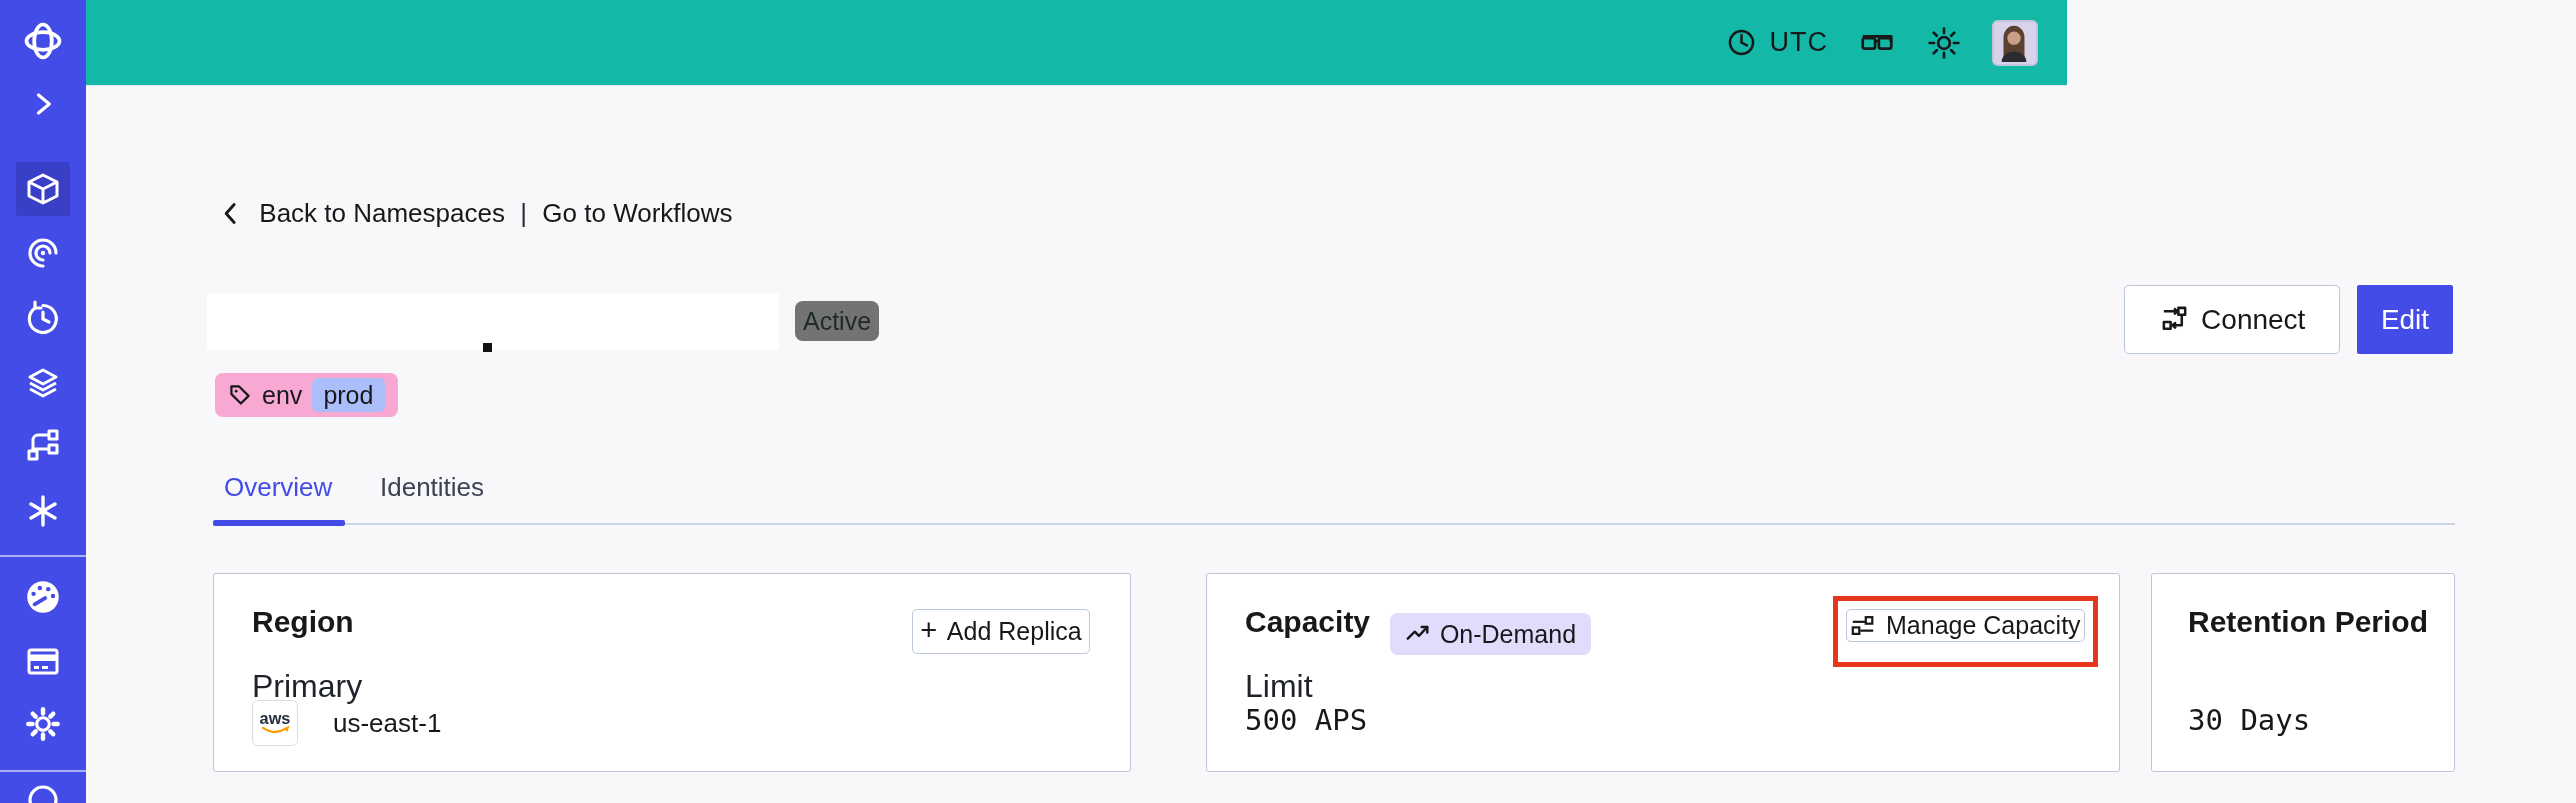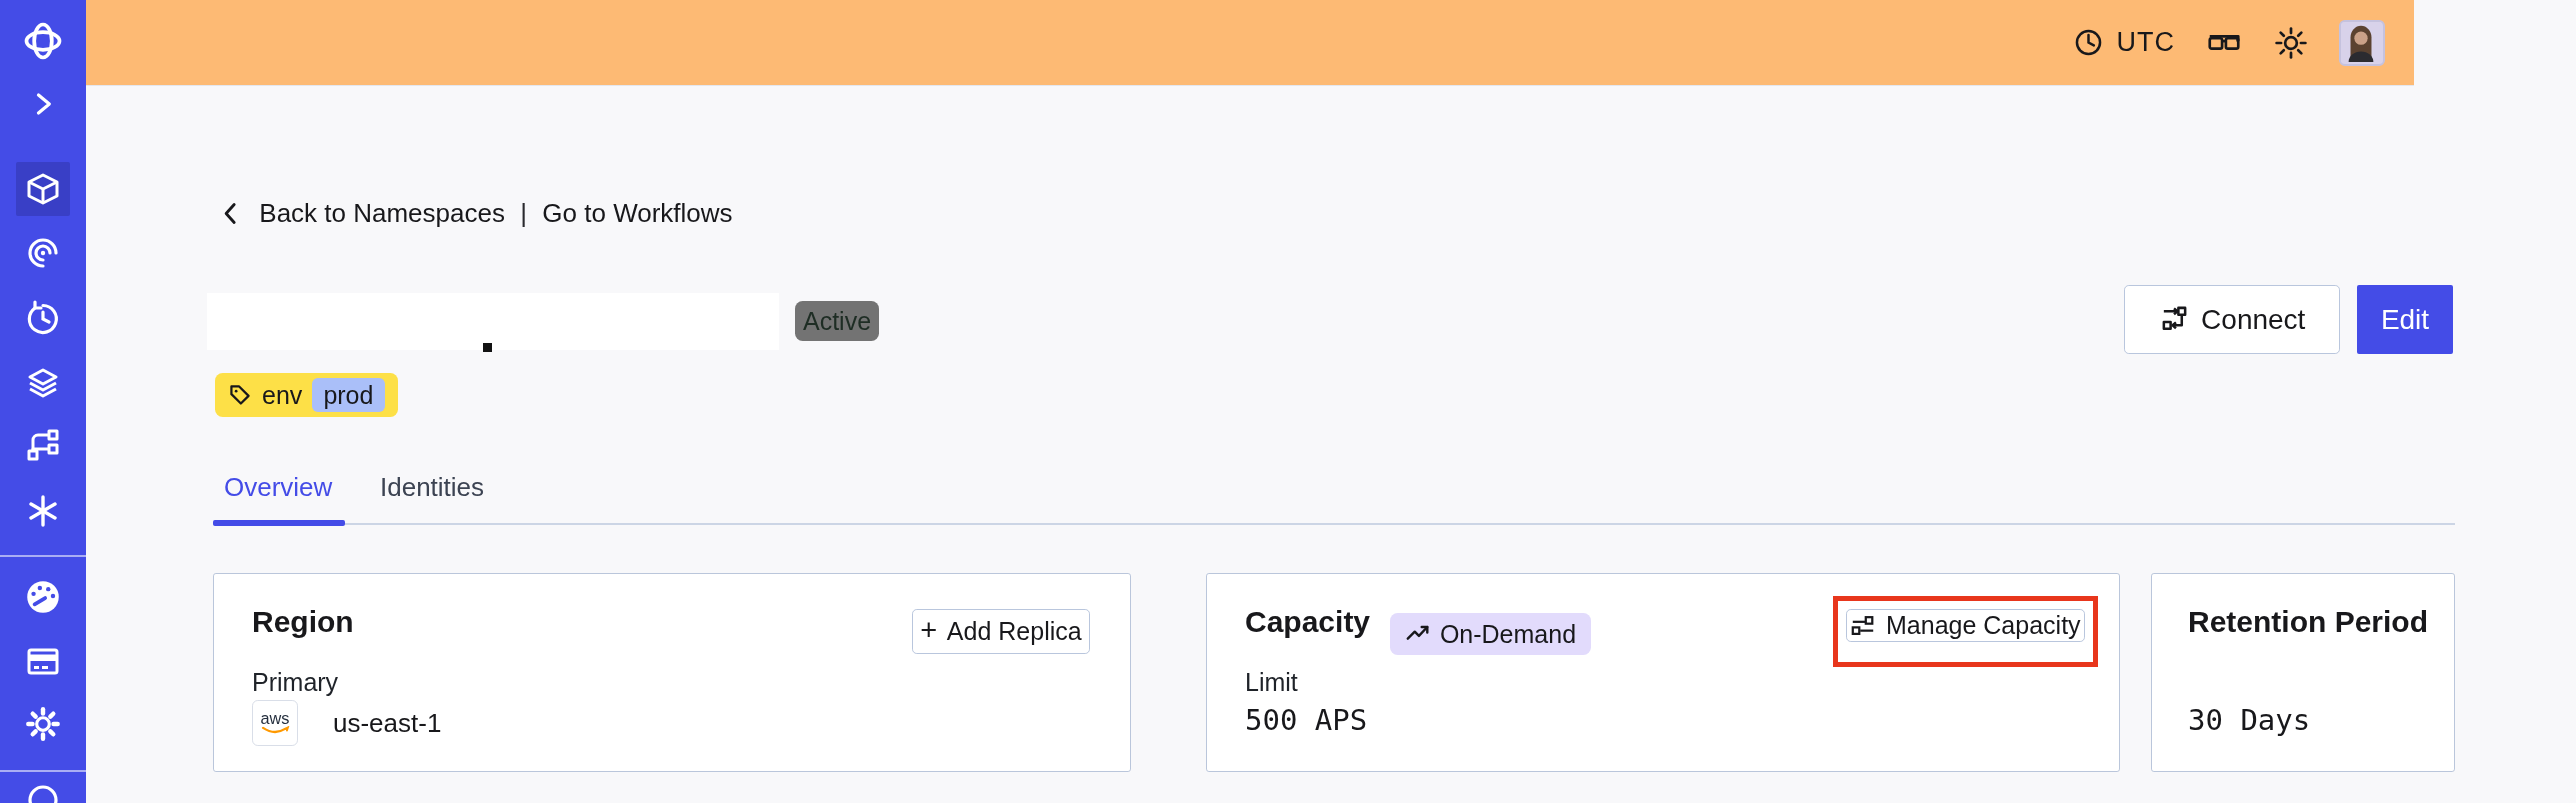--- a/index.html
+++ b/index.html
@@ -8,66 +8,66 @@
   .page { position:relative; width:2576px; height:804px; }
 
   
   .sidebar { position:absolute; left:0; top:0; width:86px; height:804px; background:#444ce7; z-index:5; }
   .side-item { position:absolute; left:0; width:86px; height:54px; display:flex; align-items:center; justify-content:center; }
   .side-item.active { background:#393fc6; width:54px; left:16.3px; border-radius:1.9px; }
   .side-divider { position:absolute; left:0; width:86px; height:1.9px; background:rgba(255,255,255,0.55); }
   .sidebar svg { display:block; }
 
   
-  .topbar { position:absolute; left:86px; top:0; width:2328px; height:86px; background:#fdba74; border-bottom:1.9px solid #e4e7ee; display:flex; align-items:center; justify-content:flex-end; padding-right:29px; gap:30px; z-index:4; }
+  .topbar { position:absolute; left:86px; top:0; width:1981px; height:86px; background:#14b8a6; border-bottom:1.9px solid #e4e7ee; display:flex; align-items:center; justify-content:flex-end; padding-right:29px; gap:30px; z-index:4; }
   .tz-group { display:flex; align-items:center; gap:11.5px; }
   .tz-label { font-size:27px; letter-spacing:1px; color:#18181b; }
   .avatar { width:46px; height:46px; border-radius:5.8px; border:2.9px solid #c5c2de; background:#d8d2ea; overflow:hidden; }
 
   
   .breadcrumb { position:absolute; left:219px; top:198px; display:flex; align-items:center; gap:15.3px; font-size:26px; font-weight:500; color:#18181b; }
   .breadcrumb .sep { font-weight:400; color:#2a2a2e; }
 
   
   .title-redaction { position:absolute; left:207px; top:293px; width:572px; height:57px; background:#ffffff; }
   .title-dot { position:absolute; left:483px; top:343px; width:8.6px; height:8.6px; background:#121212; }
   .status-badge { position:absolute; left:795px; top:301px; height:40px; display:flex; align-items:center; padding:0 8px; background:#737373; border-radius:7.7px; font-size:25px; color:#1e2d24; }
 
-  .tag-pill { position:absolute; left:215px; top:373px; height:44px; display:flex; align-items:center; gap:9.6px; padding:0 13.4px; background:#fde047; border-radius:7.7px; font-size:25px; color:#18181b; }
+  .tag-pill { position:absolute; left:215px; top:373px; height:44px; display:flex; align-items:center; gap:9.6px; padding:0 13.4px; background:#f9a8d4; border-radius:7.7px; font-size:25px; color:#18181b; }
   .tag-chip { background:#aabff9; border-radius:5.8px; padding:2.9px 11.5px; }
 
   
   .btn { display:flex; align-items:center; justify-content:center; gap:11.5px; background:#ffffff; border:1.9px solid #b9c6dd; border-radius:4.8px; color:#18181b; cursor:pointer; }
   .connect-btn { position:absolute; left:2124px; top:285px; width:216px; height:69px; font-size:28px; }
   .edit-btn { position:absolute; left:2357px; top:285px; width:96px; height:69px; background:#444ce7; border:none; border-radius:2px; color:#ffffff; font-size:28px; display:flex; align-items:center; justify-content:center; cursor:pointer; }
 
   
   .tab { position:absolute; top:472px; font-size:26px; cursor:pointer; }
   .tab-overview { left:224px; color:#444ce7; font-weight:500; }
   .tab-identities { left:380px; color:#3c4352; }
   .tab-line { position:absolute; left:213px; top:523px; width:2242px; height:1.9px; background:#ccd5e5; }
   .tab-underline { position:absolute; left:213px; top:520px; width:132px; height:5.8px; background:#444ce7; border-radius:1.9px; }
 
   
   .card { position:absolute; top:573px; height:199px; background:#ffffff; border:1.9px solid #bac6db; border-radius:2.9px; }
   .card-region { left:213px; width:918px; }
   .card-capacity { left:1183px; width:914px;margin-left:23px; }
   .card-retention { left:2151px; width:304px;text-align:center; }
   .card-title { position:absolute; left:38px; top:31px; font-size:30px; font-weight:600; color:#18181b; }
-  .card-label { position:absolute; left:38px; top:94px; font-size:25px; color:#1f2329; }
+  .card-label { position:absolute; left:38px; top:94px; font-size:32px; color:#1f2329; }
   .card-value-mono { position:absolute; left:38px; top:129px; font-size:29px; font-family:"DejaVu Sans Mono", monospace; color:#18181b; }
 
   .add-replica-btn { position:absolute; left:698px; top:35px; width:178px; height:45px; font-size:25px; gap:9.6px; }
   .manage-btn { position:absolute; left:639px; top:35px; width:239px; height:33px; font-size:25px; gap:9.6px; }
   .annotation-box { position:absolute; left:626px; top:22px; width:265px; height:71px; border:5.8px solid #e8361c; pointer-events:none; z-index:3; }
 
   .ondemand-badge { position:absolute; left:183px; top:39px; height:42px; display:flex; align-items:center; gap:8.6px; padding:0 15.3px; background:#e2dbfc; border-radius:7.7px; font-size:25px; color:#18181b; }
 
   .aws-chip { position:absolute; left:38px; top:126px; width:46px; height:46px; background:#fff; border:1.9px solid #d9dee8; border-radius:5.8px; display:flex; flex-direction:column; align-items:center; justify-content:center; }
-  .aws-word { font-size:16.3px; font-weight:normal; color:#252f3e; line-height:15.3px; }
+  .aws-word { font-size:16.3px; font-weight:bold; color:#252f3e; line-height:15.3px; }
   .region-value { position:absolute; left:98px; top:134px; font-size:26px; color:#18181b;margin-left:21px; }
 </style>
 </head>
 <body>
 
 <div class="page">
 
   <nav class="sidebar">
     <div class="side-item" style="top:14.4px;">
       <svg width="44" height="44" viewBox="0 0 40 40" fill="none" stroke="#fff" stroke-width="3.4">

